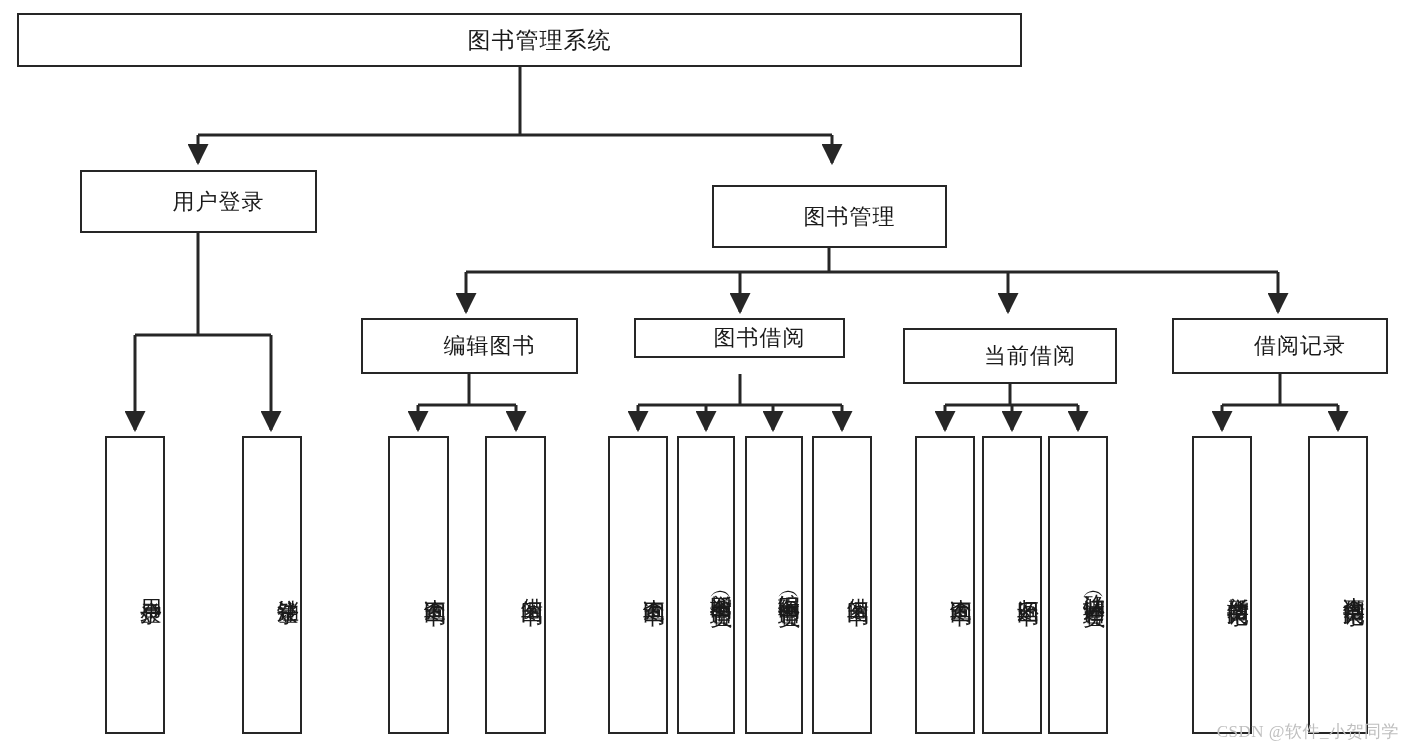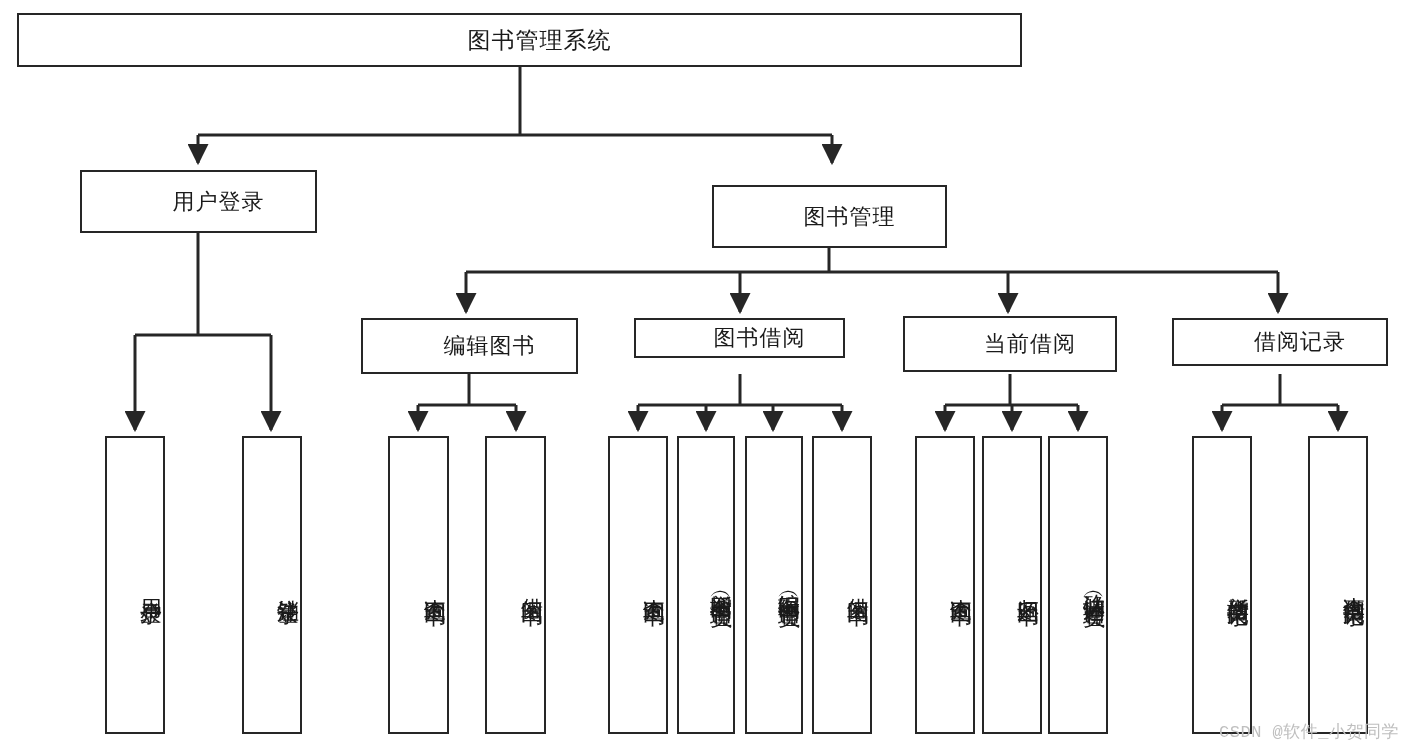--- a/index.html
+++ b/index.html
@@ -63,21 +63,21 @@
     font-size: 23px;
   }
   #watermark {
     position: absolute;
     right: 6px;
     bottom: 4px;
     font-size: 17px;
     color: #bfbfbf;
     letter-spacing: 0.5px;
     white-space: nowrap;
-    font-family: Liberation Mono, monospace;
+    font-family: Liberation Serif, serif;
   }
 </style>
 </head>
 <body>
 
 <div id="canvas">
 
   <svg id="wires" viewBox="0 0 1405 747" xmlns="http://www.w3.org/2000/svg">
     <defs>
       <marker id="arrow" viewBox="0 0 10 10" refX="9" refY="5" markerWidth="7" markerHeight="7" orient="auto-start-reverse">
@@ -141,24 +141,24 @@
   <div class="node horiz" style="left:712px; top:170px; width:235px; height:63px;margin-top:15px;">
     <span>图书管理</span>
   </div>
 
   <div class="node horiz" style="left:361px; top:318px; width:217px; height:56px;">
     <span>编辑图书</span>
   </div>
   <div class="node horiz" style="left:634px; top:318px; width:211px; height:40px;">
     <span>图书借阅</span>
   </div>
-  <div class="node horiz" style="left:903px; top:316px; width:214px; height:56px;">
+  <div class="node horiz" style="left:903px; top:328px; width:214px; height:56px;">
     <span>当前借阅</span>
   </div>
-  <div class="node horiz" style="left:1172px; top:318px; width:216px; height:48px;text-align:right;">
+  <div class="node horiz" style="left:1172px; top:318px; width:216px; height:56px;text-align:right;">
     <span>借阅记录</span>
   </div>
 
   <div class="node vert" style="left:105px; top:436px; width:60px; height:298px;">
     <span class="vtext">用户登录</span>
   </div>
   <div class="node vert" style="left:242px; top:436px; width:60px; height:298px;">
     <span class="vtext">注销登录</span>
   </div>
 

